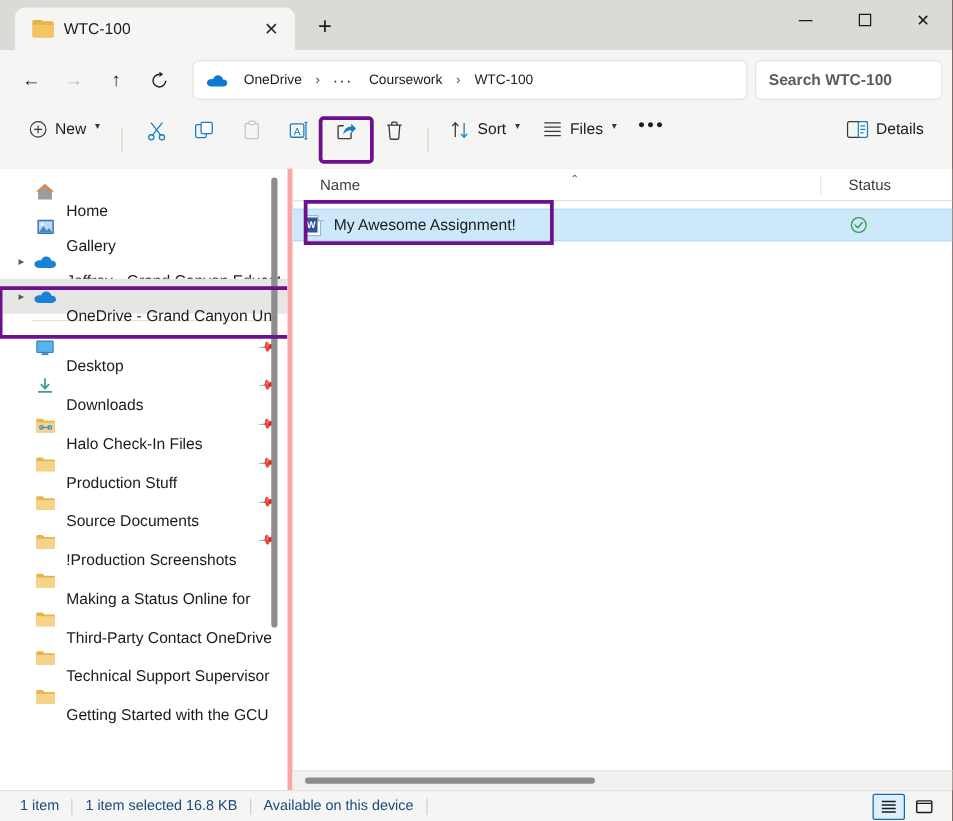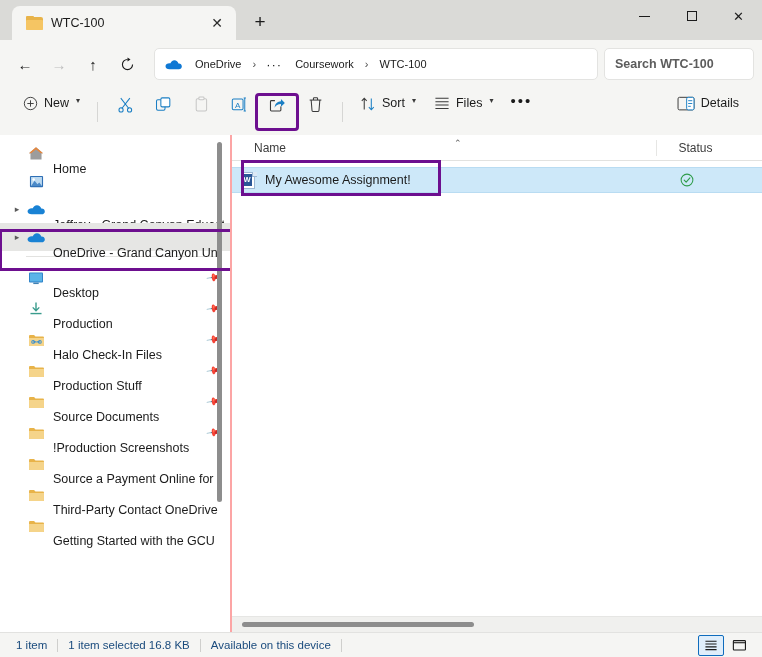--- a/index.html
+++ b/index.html
@@ -159,21 +159,21 @@
   }
   .sb-thumb {
     position: absolute; right: 4px; top: 4px; width: 5px; height: 360px;
     background: #8d8d8d; border-radius: 3px;
   }
 
   
   .filepane {
     position: absolute; left: 230px; top: 0; width: 532px; height: 497px;
     background: #ffffff;
-    border-left: 2px solid #fca5a5;
+    border-left: 4px solid #fca5a5;
   }
   .colheader {
     position: relative; height: 26px; display: flex; align-items: center;
     border-bottom: 1px solid #e2e2e0;
     font-size: 12px; color: #3c3c3c;
   }
   .col-name { width: 430px; padding-left: 22px; position: relative; }
   .col-status { width: 110px; padding-left: 22px; border-left: 1px solid #e6e6e4; height: 16px; line-height: 16px; margin-left: 10px;}
   .sort-arrow {
     position: absolute; left: 222px; top: -3px; font-size: 9px; color: #5a5a5a;
@@ -408,20 +408,21 @@
       <div class="nav-row">
         <span class="nav-indent"></span>
         <span class="nav-icon">
           <svg width="15" height="15" viewBox="0 0 16 16">
             <rect x="1" y="2" width="14" height="12" rx="1" fill="#2f6fb5"></rect>
             <rect x="2.2" y="3.2" width="11.6" height="9.6" fill="#bcd9f0"></rect>
             <path d="M2.2 12.8 L6 7.2 L9 11 L11 9 L13.8 12.8 Z" fill="#4a89c8"></path>
             <circle cx="5" cy="5.8" r="1.3" fill="#ffffff"></circle>
           </svg>
         </span>
+        <span class="nav-label">Gallery</span>
       </div>
 
       <div class="nav-row">
         <span class="nav-expander">▸</span>
         <span class="nav-icon">
           <svg width="18" height="12" viewBox="0 0 20 13">
             <path d="M5.2 12.4h11.1c2 0 3.5-1.4 3.5-3.2s-1.5-3.2-3.4-3.2c-.2 0-.4 0-.6.05C15.3 3.7 13.4 2.2 11.1 2.2 8.8 2.2 6.9 3.7 6.5 5.8 6.2 5.7 5.8 5.6 5.4 5.6 2.6 5.6.6 7.1.6 9.1s1.9 3.3 4.6 3.3z" fill="#1982d4"></path>
           </svg>
         </span>
         <span class="nav-label">Jeffrey - Grand Canyon Educat</span>
@@ -453,21 +454,21 @@
       </div>
 
       <div class="nav-row" style="height:31px">
         <span class="nav-indent"></span>
         <span class="nav-icon">
           <svg width="16" height="15" viewBox="0 0 17 16">
             <path d="M8.5 1.6v8.2 M5 6.8 L8.5 10.4 L12 6.8" fill="none" stroke="#3a9c8d" stroke-width="1.5"></path>
             <path d="M2.6 13.4h11.8" stroke="#3a9c8d" stroke-width="1.5"></path>
           </svg>
         </span>
-        <span class="nav-label">Production</span>
+        <span class="nav-label">Downloads</span>
         <span class="pin">📌</span>
       </div>
 
       <div class="nav-row" style="height:31px">
         <span class="nav-indent"></span>
         <span class="nav-icon">
           <svg width="17" height="14" viewBox="0 0 18 15">
             <path d="M1 3.2a1 1 0 0 1 1-1h4.4l1.5 1.6H16a1 1 0 0 1 1 1v8.2a1 1 0 0 1-1 1H2a1 1 0 0 1-1-1z" fill="#e8b349"></path>
             <path d="M1 5.4h16v7.6a1 1 0 0 1-1 1H2a1 1 0 0 1-1-1z" fill="#f5d48a"></path>
             <path d="M6 9.6h2.3 M9.7 9.6H12" stroke="#3a8fd0" stroke-width="1.4" stroke-linecap="round"></path>
@@ -516,34 +517,44 @@
       </div>
 
       <div class="nav-row" style="height:31px">
         <span class="nav-indent"></span>
         <span class="nav-icon">
           <svg width="17" height="14" viewBox="0 0 18 15">
             <path d="M1 3.2a1 1 0 0 1 1-1h4.4l1.5 1.6H16a1 1 0 0 1 1 1v8.2a1 1 0 0 1-1 1H2a1 1 0 0 1-1-1z" fill="#e8b349"></path>
             <path d="M1 5.4h16v7.6a1 1 0 0 1-1 1H2a1 1 0 0 1-1-1z" fill="#f5d48a"></path>
           </svg>
         </span>
-        <span class="nav-label">Source a Payment Online for</span>
+        <span class="nav-label">Making a Status Online for</span>
       </div>
 
       <div class="nav-row" style="height:31px">
         <span class="nav-indent"></span>
         <span class="nav-icon">
           <svg width="17" height="14" viewBox="0 0 18 15">
             <path d="M1 3.2a1 1 0 0 1 1-1h4.4l1.5 1.6H16a1 1 0 0 1 1 1v8.2a1 1 0 0 1-1 1H2a1 1 0 0 1-1-1z" fill="#e8b349"></path>
             <path d="M1 5.4h16v7.6a1 1 0 0 1-1 1H2a1 1 0 0 1-1-1z" fill="#f5d48a"></path>
           </svg>
         </span>
         <span class="nav-label">Third-Party Contact OneDrive</span>
       </div>
 
+      <div class="nav-row" style="height:31px">
+        <span class="nav-indent"></span>
+        <span class="nav-icon">
+          <svg width="17" height="14" viewBox="0 0 18 15">
+            <path d="M1 3.2a1 1 0 0 1 1-1h4.4l1.5 1.6H16a1 1 0 0 1 1 1v8.2a1 1 0 0 1-1 1H2a1 1 0 0 1-1-1z" fill="#e8b349"></path>
+            <path d="M1 5.4h16v7.6a1 1 0 0 1-1 1H2a1 1 0 0 1-1-1z" fill="#f5d48a"></path>
+          </svg>
+        </span>
+        <span class="nav-label">Technical Support Supervisor </span>
+      </div>
 
       <div class="nav-row" style="height:31px">
         <span class="nav-indent"></span>
         <span class="nav-icon">
           <svg width="17" height="14" viewBox="0 0 18 15">
             <path d="M1 3.2a1 1 0 0 1 1-1h4.4l1.5 1.6H16a1 1 0 0 1 1 1v8.2a1 1 0 0 1-1 1H2a1 1 0 0 1-1-1z" fill="#e8b349"></path>
             <path d="M1 5.4h16v7.6a1 1 0 0 1-1 1H2a1 1 0 0 1-1-1z" fill="#f5d48a"></path>
           </svg>
         </span>
         <span class="nav-label">Getting Started with the GCU </span>

